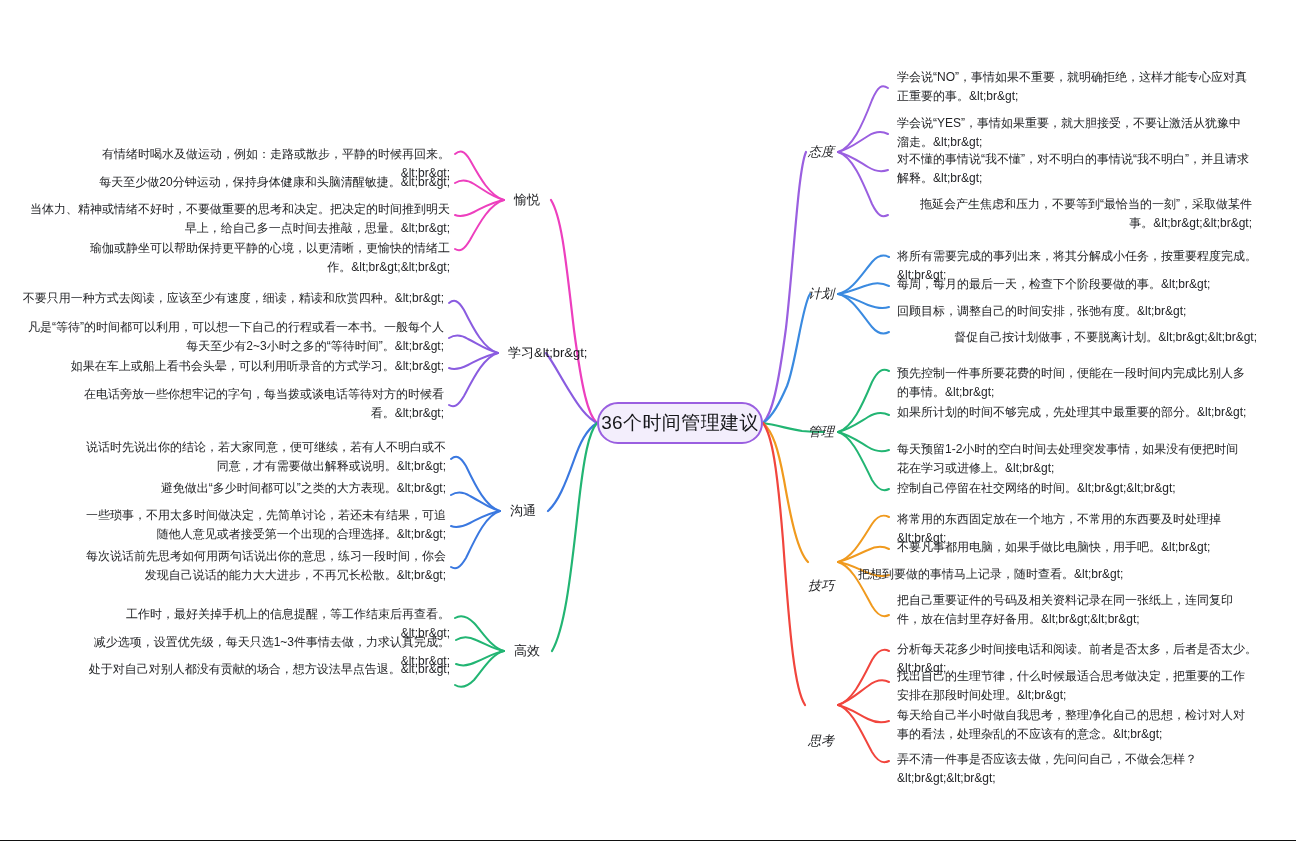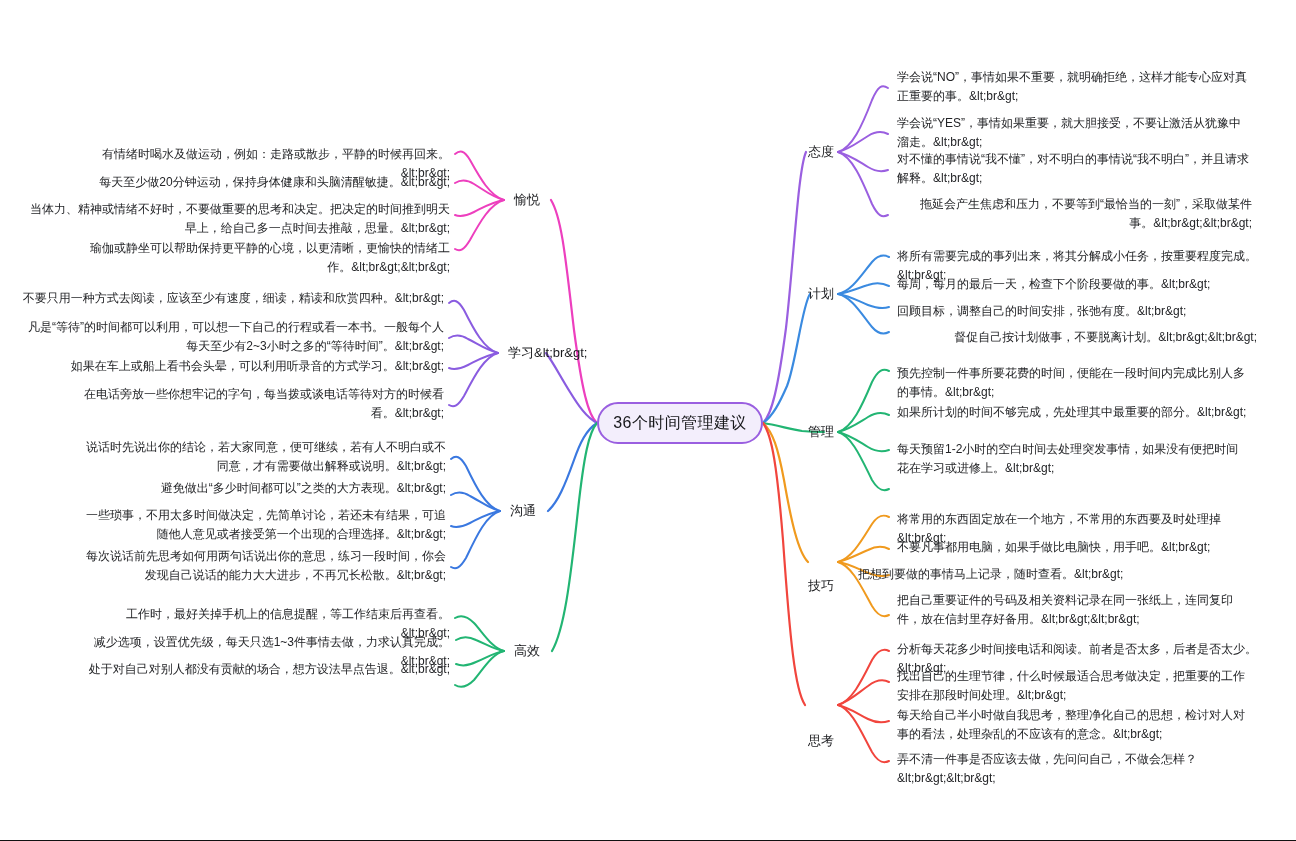--- a/index.html
+++ b/index.html
@@ -38,35 +38,35 @@
     top: 402px;
     width: 166px;
     height: 42px;
     box-sizing: border-box;
     border: 2px solid #9a5fe0;
     border-radius: 21px;
     background: #f3eefc;
     display: flex;
     align-items: center;
     justify-content: center;
-    font-size: 16px;
+    font-size: 19px;
     color: #16171a;
     letter-spacing: 0.4px;
     z-index: 5;
   }
   
   .branch-label {
     position: absolute;
     font-size: 13px;
     color: #1a1b1e;
     white-space: nowrap;
     line-height: 16px;
     z-index: 4;
   }
-  .branch-label.right { text-align: center; }
+  .branch-label.right { text-align: center; font-style: italic; }
   .branch-label.left  { text-align: left; }
 
   
   .leaf {
     position: absolute;
     font-size: 12px;
     line-height: 18.5px;
     color: #232427;
     z-index: 3;
   }
@@ -195,20 +195,21 @@
   <div class="leaf right" style="left:897px; top:195px; width:355px;text-align:right;">拖延会产生焦虑和压力，不要等到“最恰当的一刻”，采取做某件事。&amp;lt;br&amp;gt;&amp;lt;br&amp;gt;</div>
 
   <div class="leaf right" style="left:897px; top:247px; width:360px;">将所有需要完成的事列出来，将其分解成小任务，按重要程度完成。&amp;lt;br&amp;gt;</div>
   <div class="leaf right" style="left:897px; top:275px; width:360px;">每周，每月的最后一天，检查下个阶段要做的事。&amp;lt;br&amp;gt;</div>
   <div class="leaf right" style="left:897px; top:302px; width:360px;">回顾目标，调整自己的时间安排，张弛有度。&amp;lt;br&amp;gt;</div>
   <div class="leaf right" style="left:897px; top:328px; width:360px;text-align:right;">督促自己按计划做事，不要脱离计划。&amp;lt;br&amp;gt;&amp;lt;br&amp;gt;</div>
 
   <div class="leaf right" style="left:897px; top:364px; width:352px;">预先控制一件事所要花费的时间，便能在一段时间内完成比别人多的事情。&amp;lt;br&amp;gt;</div>
   <div class="leaf right" style="left:897px; top:403px; width:360px;">如果所计划的时间不够完成，先处理其中最重要的部分。&amp;lt;br&amp;gt;</div>
   <div class="leaf right" style="left:897px; top:440px; width:352px;">每天预留1-2小时的空白时间去处理突发事情，如果没有便把时间花在学习或进修上。&amp;lt;br&amp;gt;</div>
+  <div class="leaf right" style="left:897px; top:479px; width:360px;">控制自己停留在社交网络的时间。&amp;lt;br&amp;gt;&amp;lt;br&amp;gt;</div>
 
   <div class="leaf right" style="left:897px; top:510px; width:360px;">将常用的东西固定放在一个地方，不常用的东西要及时处理掉&amp;lt;br&amp;gt;</div>
   <div class="leaf right" style="left:897px; top:538px; width:360px;">不要凡事都用电脑，如果手做比电脑快，用手吧。&amp;lt;br&amp;gt;</div>
   <div class="leaf right" style="left:858px; top:565px; width:360px;">把想到要做的事情马上记录，随时查看。&amp;lt;br&amp;gt;</div>
   <div class="leaf right" style="left:897px; top:591px; width:352px;">把自己重要证件的号码及相关资料记录在同一张纸上，连同复印件，放在信封里存好备用。&amp;lt;br&amp;gt;&amp;lt;br&amp;gt;</div>
 
   <div class="leaf right" style="left:897px; top:640px; width:360px;">分析每天花多少时间接电话和阅读。前者是否太多，后者是否太少。&amp;lt;br&amp;gt;</div>
   <div class="leaf right" style="left:897px; top:667px; width:352px;">找出自己的生理节律，什么时候最适合思考做决定，把重要的工作安排在那段时间处理。&amp;lt;br&amp;gt;</div>
   <div class="leaf right" style="left:897px; top:706px; width:352px;">每天给自己半小时做自我思考，整理净化自己的思想，检讨对人对事的看法，处理杂乱的不应该有的意念。&amp;lt;br&amp;gt;</div>
   <div class="leaf right" style="left:897px; top:750px; width:360px;">弄不清一件事是否应该去做，先问问自己，不做会怎样？&amp;lt;br&amp;gt;&amp;lt;br&amp;gt;</div>

